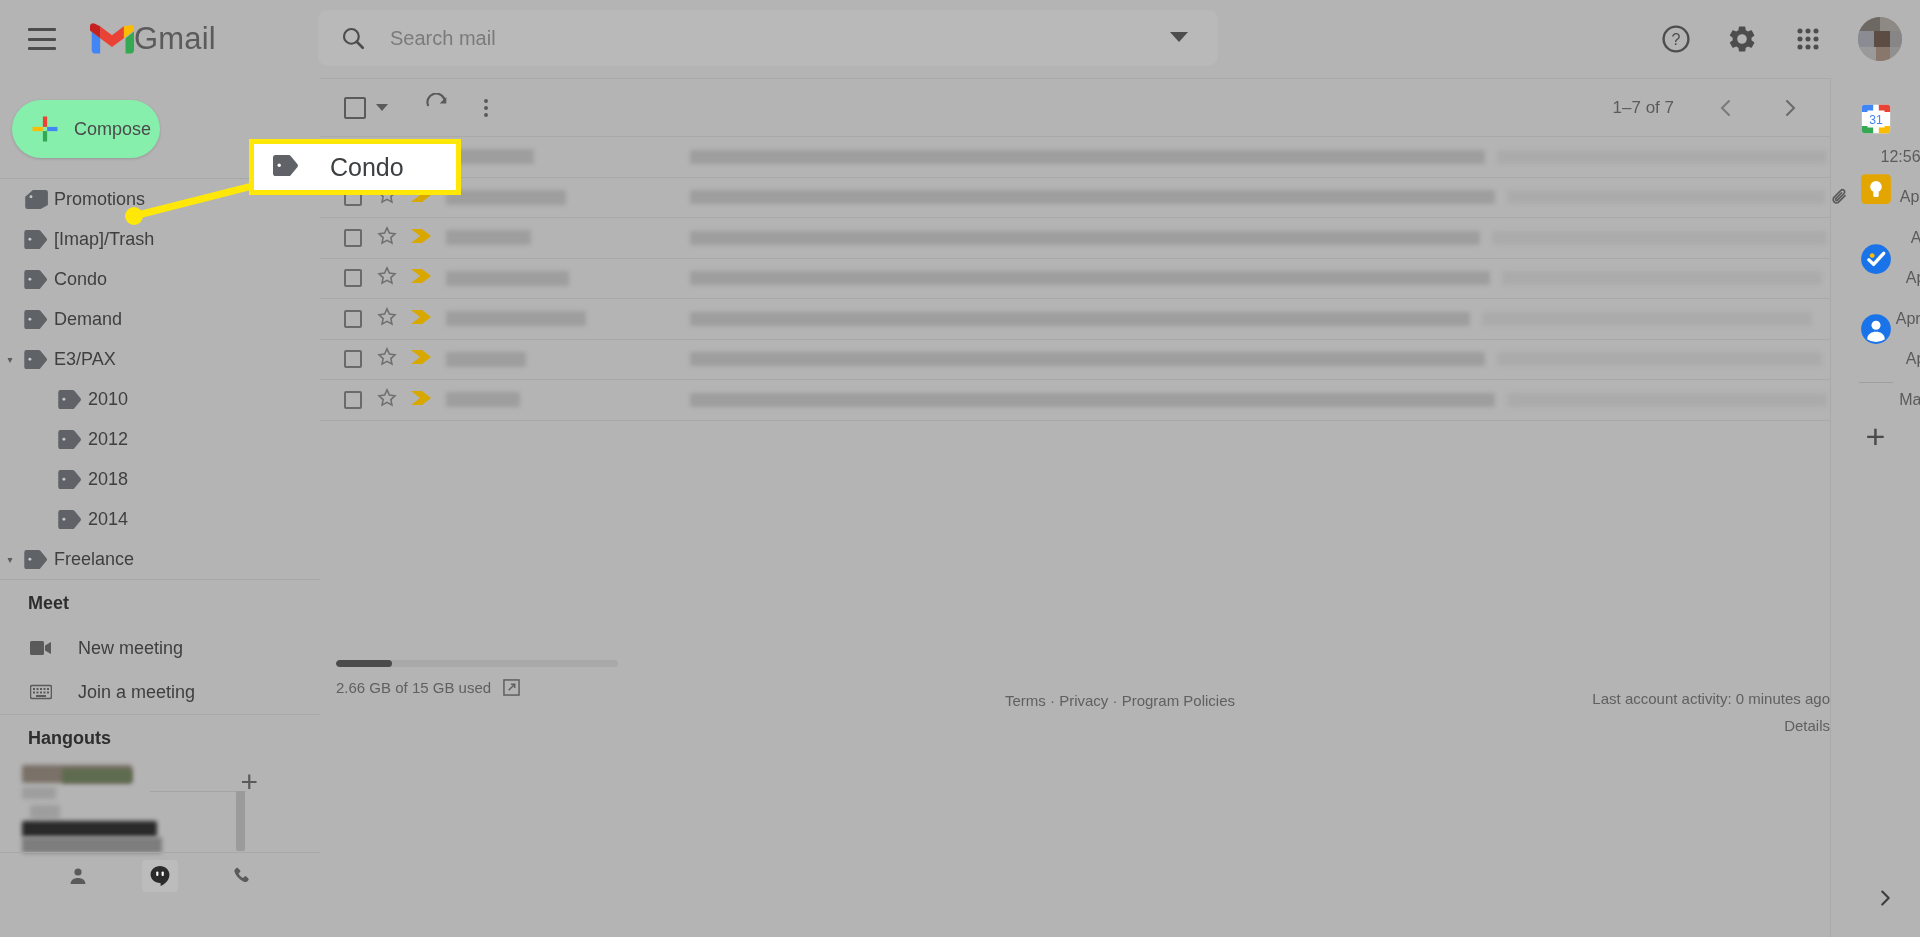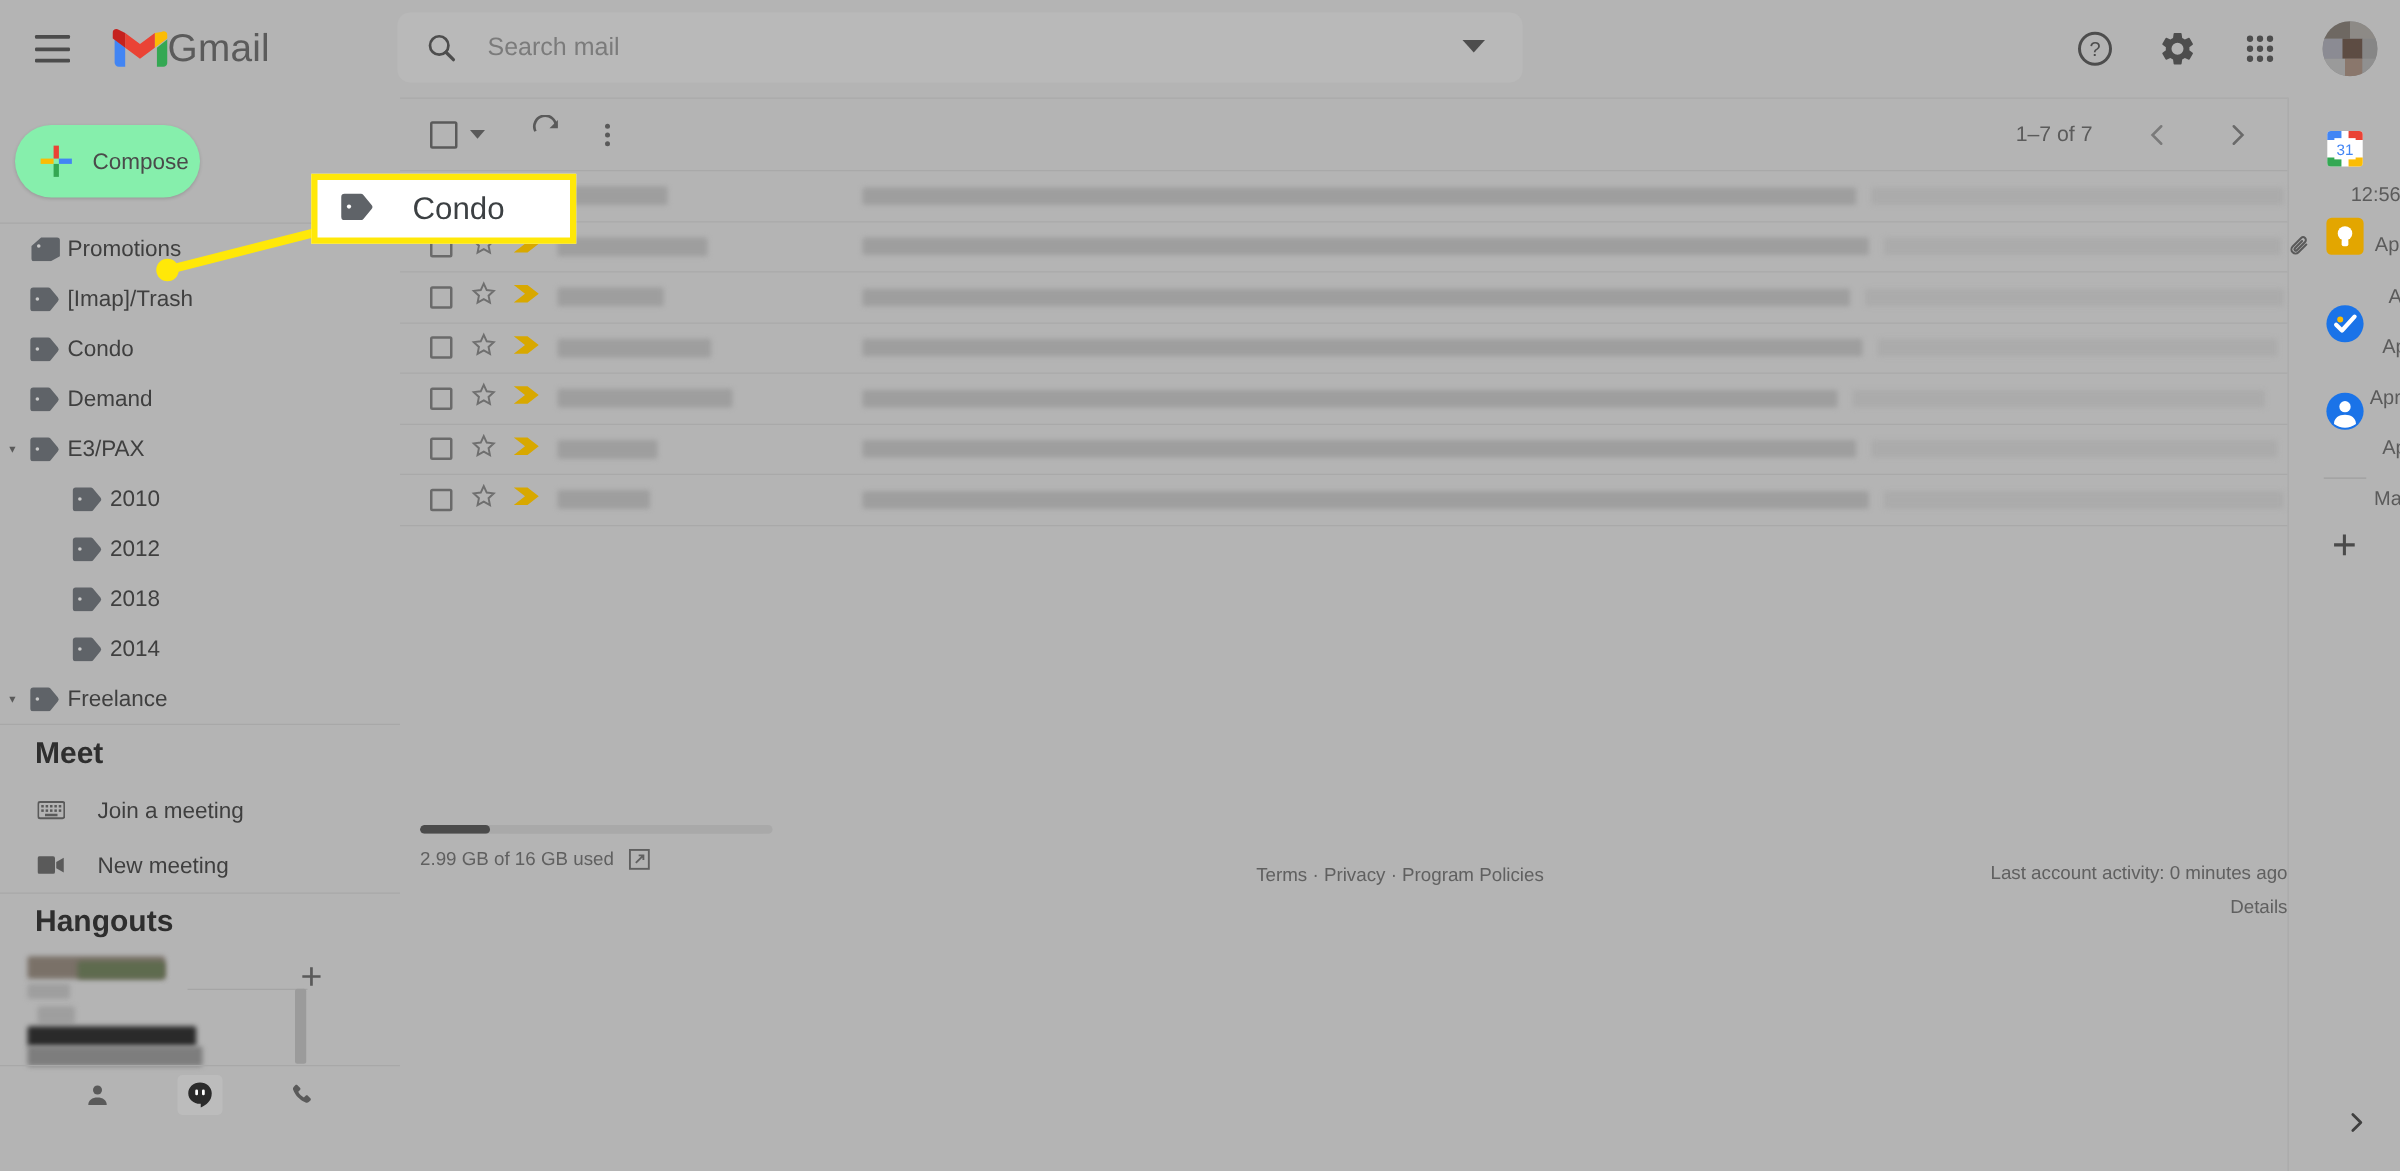--- a/index.html
+++ b/index.html
@@ -106,21 +106,21 @@
   .sb-item .twisty {
     width: 20px; text-align: center; color: #5a5a5a; font-size: 10px;
     flex: 0 0 20px;
   }
   .sb-item .tag-ico { flex: 0 0 34px; display:flex; align-items:center; justify-content:center; }
   .sb-item .sb-label {
     font-size: 18px; color: #3f3f3f; white-space: nowrap;
   }
   .sb-item.indent .tag-ico { margin-left: 34px; }
   .sb-section-title {
-    font-size: 24px; color: #2e2e2e; font-weight: bold;
+    font-size: 18px; color: #2e2e2e; font-weight: bold;
     padding-left: 28px; height: 46px; display:flex; align-items:center;
   }
   .meet-row {
     display:flex; align-items:center; height: 44px; padding-left: 30px; cursor:pointer;
   }
   .meet-row .mi { width: 30px; display:flex; align-items:center; }
   .meet-row .ml { margin-left: 18px; font-size: 18px; color: #3f3f3f; }
 
   .blur-bar { background: #9e9e9e; border-radius: 2px; filter: blur(2.2px); }
 
@@ -420,46 +420,46 @@
           </span>
           <span class="sb-label">Freelance</span>
         </div>
       </div>
     <div class="sb-divider"></div>
 
     <div class="sb-section-title">Meet</div>
     <div class="meet-row">
       <span class="mi">
         <svg width="22" height="16" viewBox="0 0 22 16">
+            <path fill="#5a5a5a" d="M0 2.5A1.5 1.5 0 011.5 1h11A1.5 1.5 0 0114 2.5v11A1.5 1.5 0 0112.5 15h-11A1.5 1.5 0 010 13.5v-11zM15 5.5l6-3.4v11.8l-6-3.4v-5z"></path>
+          </svg>
+      </span>
+      <span class="ml">New meeting</span>
+    </div>
+    <div class="meet-row">
+      <span class="mi">
+        <svg width="22" height="16" viewBox="0 0 22 16">
           <rect x="0.5" y="1.5" width="21" height="13" rx="1.6" fill="none" stroke="#5a5a5a" stroke-width="1.6"></rect>
           <g fill="#5a5a5a">
               <rect x="3" y="4" width="2" height="2"></rect>
               <rect x="6.5" y="4" width="2" height="2"></rect>
               <rect x="10" y="4" width="2" height="2"></rect>
               <rect x="13.5" y="4" width="2" height="2"></rect>
               <rect x="17" y="4" width="2" height="2"></rect>
               <rect x="3" y="7.5" width="2" height="2"></rect>
               <rect x="6.5" y="7.5" width="2" height="2"></rect>
               <rect x="10" y="7.5" width="2" height="2"></rect>
               <rect x="13.5" y="7.5" width="2" height="2"></rect>
               <rect x="17" y="7.5" width="2" height="2"></rect>
               <rect x="6" y="11" width="10" height="2"></rect>
             </g>
         </svg>
       </span>
       <span class="ml">Join a meeting</span>
     </div>
-    <div class="meet-row">
-      <span class="mi">
-        <svg width="22" height="16" viewBox="0 0 22 16">
-            <path fill="#5a5a5a" d="M0 2.5A1.5 1.5 0 011.5 1h11A1.5 1.5 0 0114 2.5v11A1.5 1.5 0 0112.5 15h-11A1.5 1.5 0 010 13.5v-11zM15 5.5l6-3.4v11.8l-6-3.4v-5z"></path>
-          </svg>
-      </span>
-      <span class="ml">New meeting</span>
-    </div>
 
     <div class="sb-divider"></div>
     <div class="sb-section-title">Hangouts</div>
 
     <div class="hangouts-list">
       <div class="blur-bar" style="position:absolute;left:22px;top:4px;width:110px;height:18px;background:#7a7168;"></div>
       <div class="blur-bar" style="position:absolute;left:62px;top:8px;width:70px;height:14px;background:#5e6b4e;"></div>
       <div class="blur-bar" style="position:absolute;left:22px;top:26px;width:34px;height:12px;"></div>
       <div class="blur-bar" style="position:absolute;left:30px;top:44px;width:30px;height:14px;"></div>
       <div class="blur-bar" style="position:absolute;left:22px;top:60px;width:135px;height:16px;background:#2a2a2a;"></div>
@@ -651,21 +651,21 @@
         </div>
       </div>
   </div>
 
   <div class="footer">
     <div class="storage">
       <div class="storage-track">
         <div class="storage-fill" id="storage-fill" style="width: 56.4px;"></div>
       </div>
       <div class="storage-text">
-        <span>2.99 GB of 16 GB used</span>
+        <span>2.66 GB of 15 GB used</span>
         <svg width="17" height="17" viewBox="0 0 18 18">
           <rect x="1" y="1" width="16" height="16" fill="none" stroke="#606060" stroke-width="1.6"></rect>
           <path d="M6 12L12.2 5.8M8.4 5.6h4v4" fill="none" stroke="#606060" stroke-width="1.6"></path>
         </svg>
       </div>
     </div>
     <div class="links">
       <a>Terms</a>
       <span>·</span>
       <a>Privacy</a>

